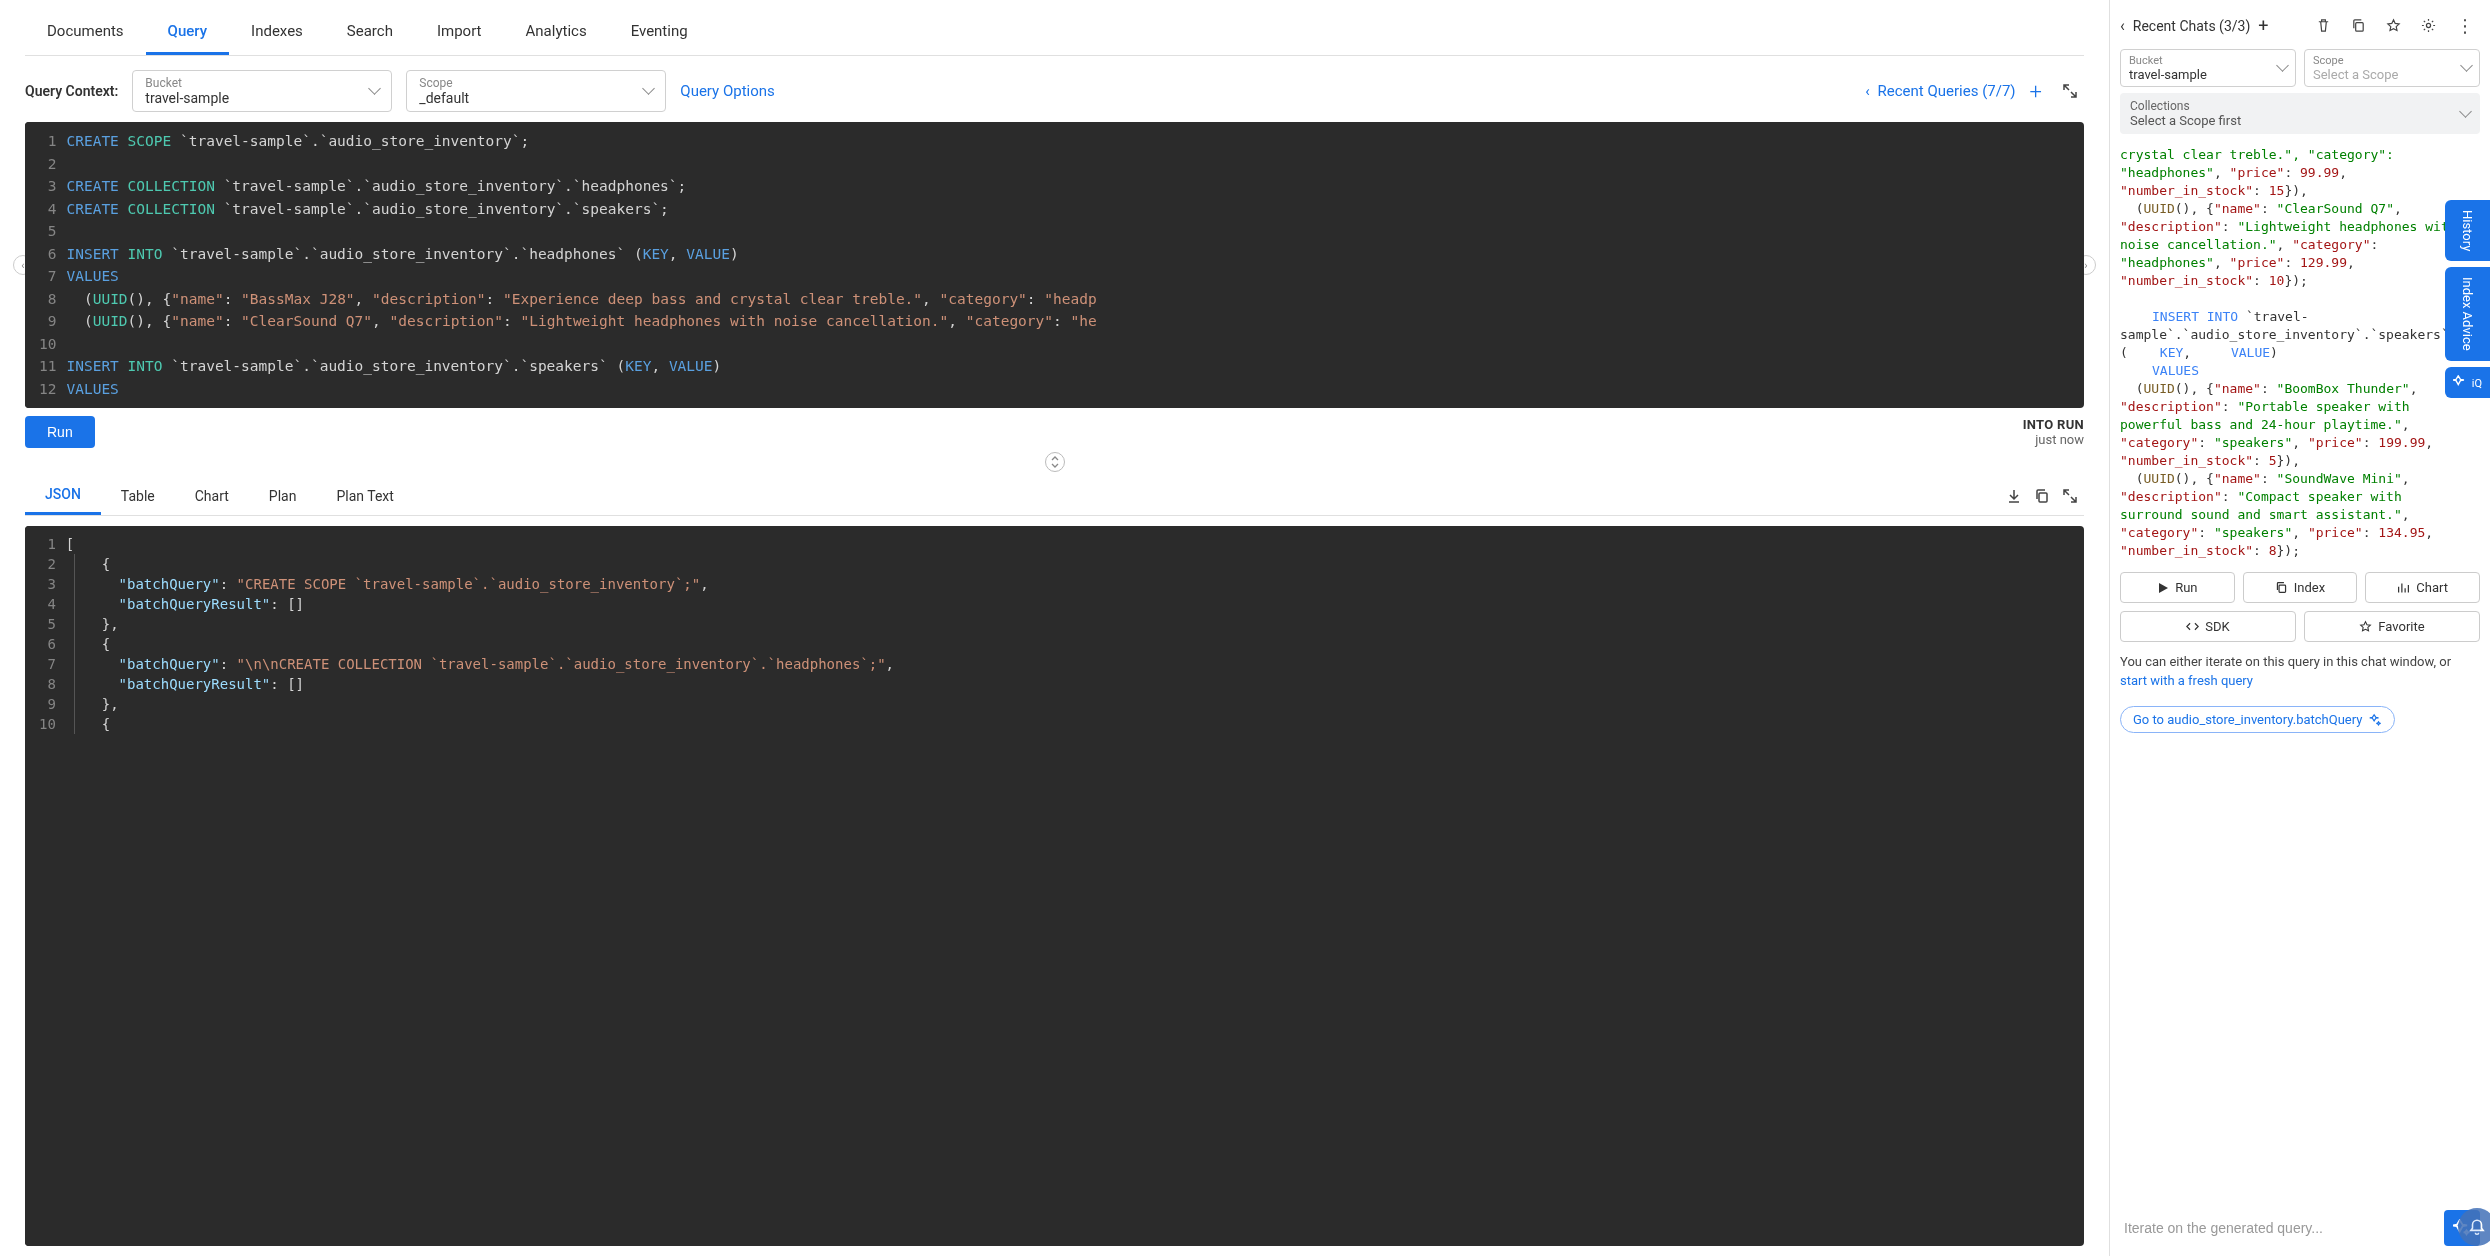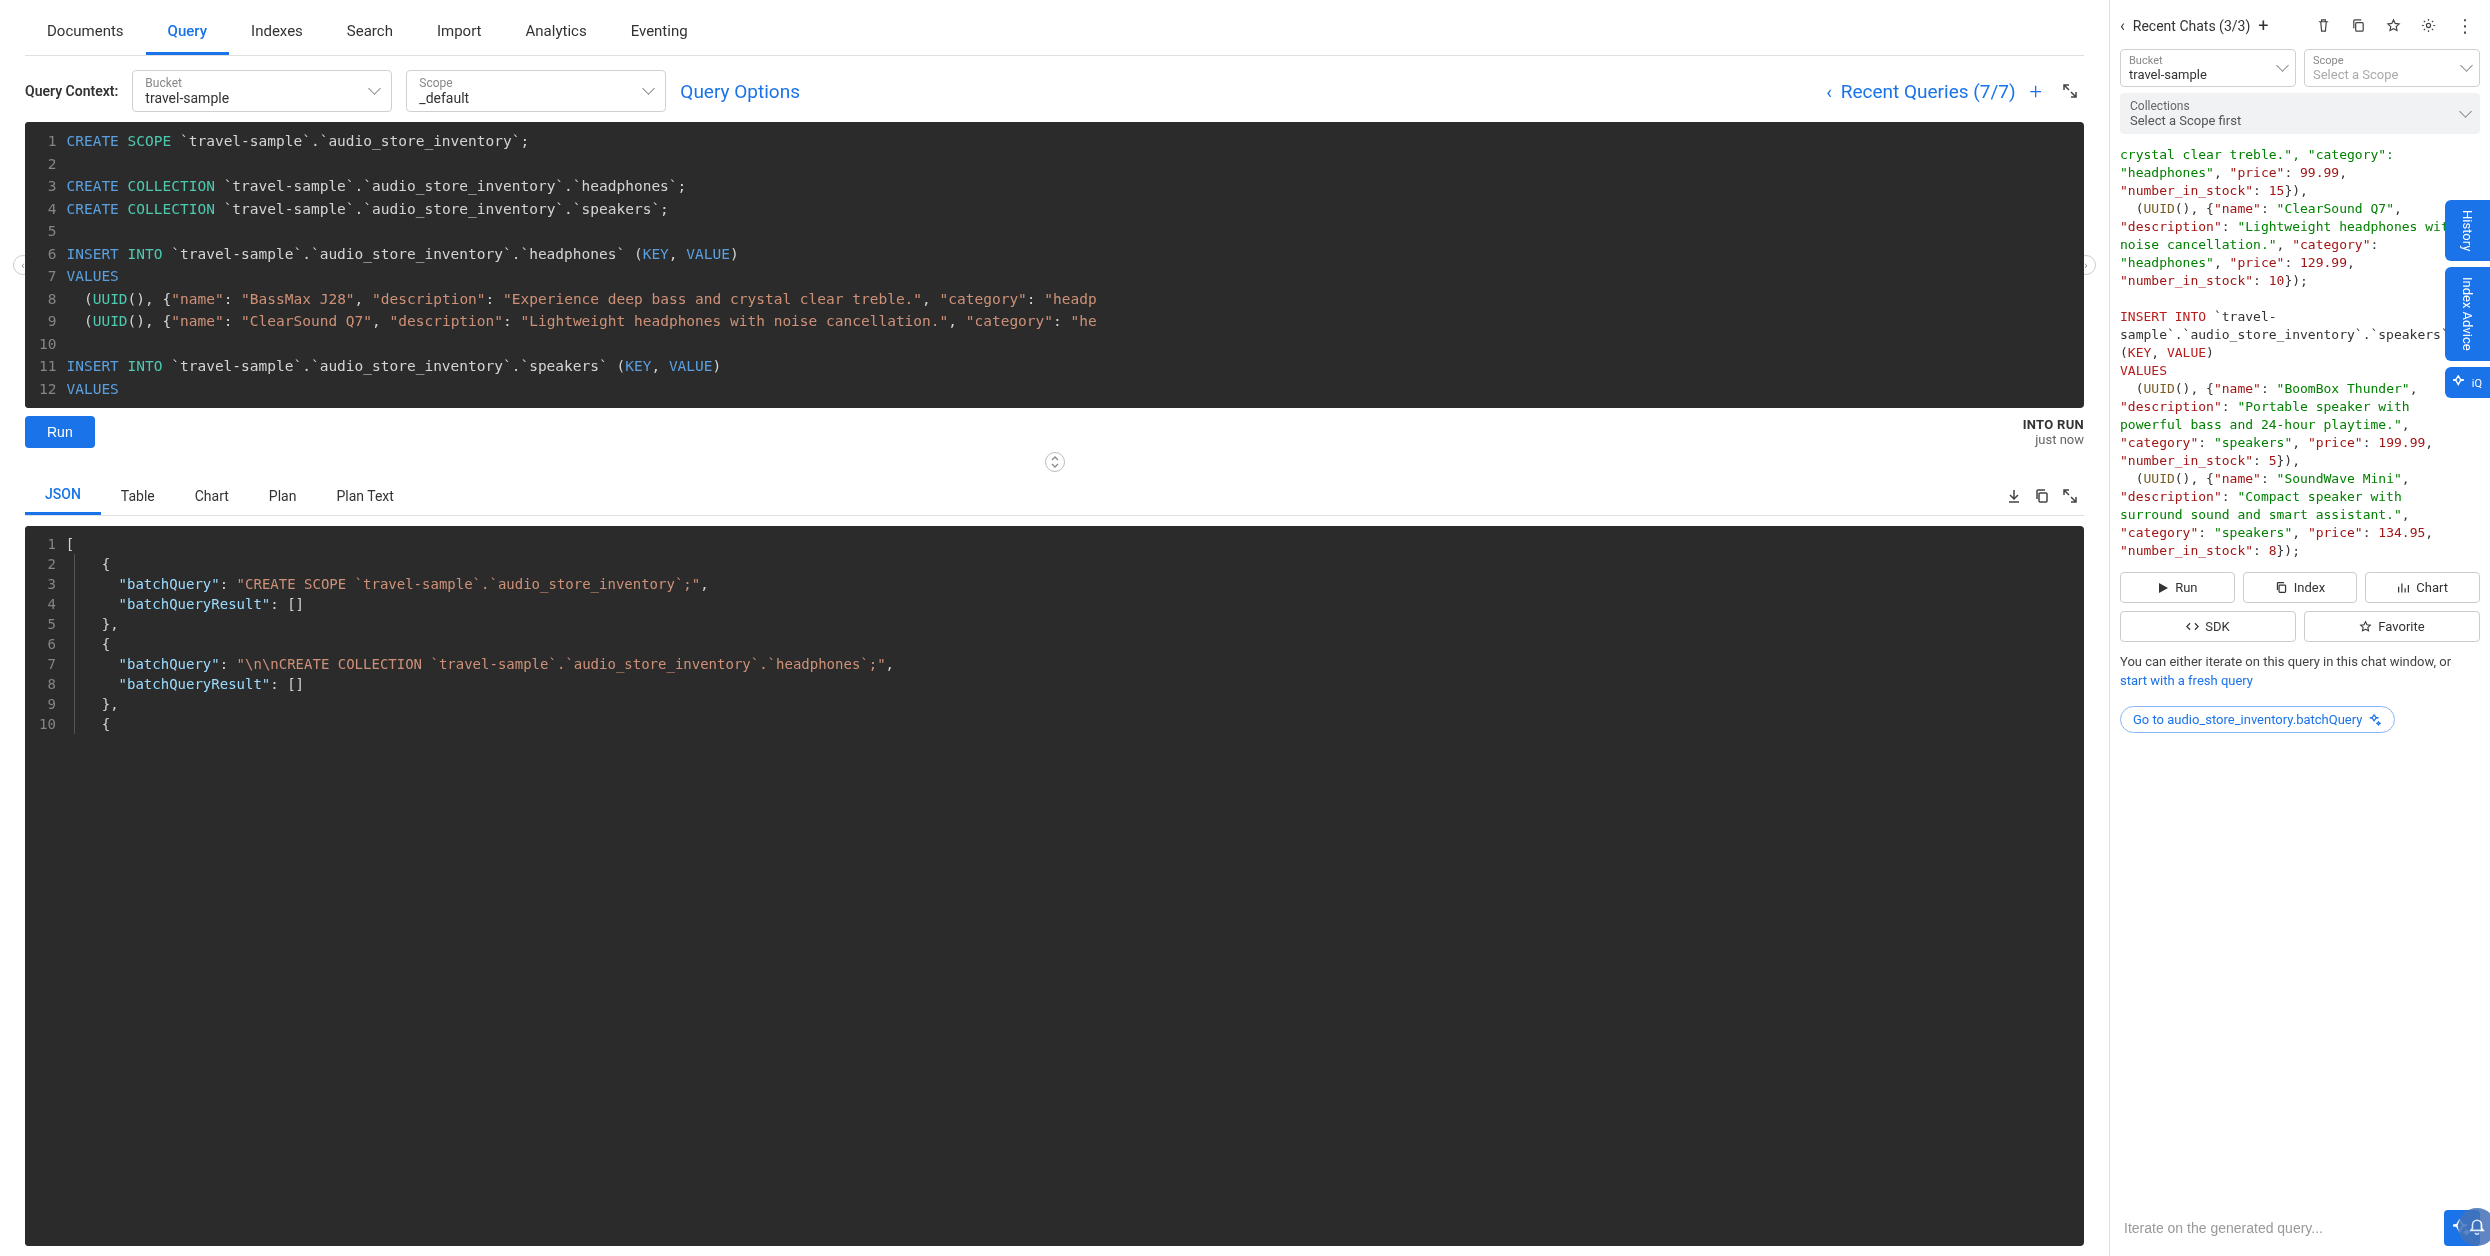--- a/index.html
+++ b/index.html
@@ -7,21 +7,21 @@
 .app { display: flex; height: 100vh; }
 .main { flex: 1; padding: 10px 25px; display: flex; flex-direction: column; border-right: 1px solid #e0e0e0; min-width: 0; }
 .tabs { display: flex; gap: 0; border-bottom: 1px solid #e0e0e0; }
 .tab { padding: 12px 22px; cursor: pointer; color: #333; font-size: 15px; }
 .tab.active { color: #1a73e8; border-bottom: 3px solid #1a73e8; font-weight: 500; }
 .context-row { display: flex; align-items: center; gap: 14px; padding: 14px 0 10px; }
 .context-label { font-weight: 600; color: #333; }
 .select-box { border: 1px solid #d0d0d0; border-radius: 4px; padding: 5px 12px; min-width: 260px; display: flex; justify-content: space-between; align-items: center; cursor: pointer; }
 .select-box .sb-label { font-size: 12px; color: #888; display:block; }
 .select-box .sb-value { font-size: 14px; color: #333; display:block; }
-.link-btn { color: #1a73e8; cursor: pointer; font-size: 19px; }
+.link-btn { color: #1a73e8; cursor: pointer; font-size: 15px; }
 .editor { background: #2b2b2b; border-radius: 4px; flex: 0 0 300px; display: flex; overflow: hidden; font-family: "SF Mono", Menlo, Consolas, monospace; font-size: 14.5px; position: relative; }
 .gutter { background: #2b2b2b; color: #858585; padding: 8px 10px 8px 14px; text-align: right; user-select: none; line-height: 22.5px; }
 .code { padding: 8px 0; color: #d4d4d4; white-space: pre; overflow-x: auto; line-height: 22.5px; flex:1; }
 .kw-blue { color: #5aa0e0; }
 .kw-teal { color: #4ec9b0; }
 .str { color: #ce9178; }
 .run-row { display: flex; justify-content: space-between; align-items: center; padding: 8px 0; }
 .run-btn { background: #1a73e8; color: #fff; border: none; border-radius: 4px; padding: 8px 22px; font-size: 14px; cursor: pointer; }
 .last-run { text-align: right; font-size: 13px; }
 .last-run .lr-label { font-weight: 700; color: #333; letter-spacing: 0.3px; }
@@ -50,21 +50,21 @@
 .sb-select .sb-label { font-size:11px; color:#888; display:block; }
 .sb-select .sb-value { font-size:13px; display:block; }
 .sb-select .sb-placeholder { font-size:13px; color:#aaa; display:block; }
 .sb-coll { background:#f1f2f3; border-radius:4px; padding:6px 10px; display:flex; justify-content:space-between; align-items:center; margin-bottom:8px; cursor:pointer; }
 .sb-coll .sb-label { font-size:12px; color:#666; display:block; }
 .sb-coll .sb-hint { font-size:13px; color:#555; display:block; }
 .chat-code { font-family:"SF Mono", Menlo, Consolas, monospace; font-size:13px; line-height:18px; white-space:pre-wrap; word-break:break-all; background:#fff; padding:4px 0; flex:0 0 auto; overflow:auto; }
 .c-key { color:#a31515; }
 .c-str { color:#008000; }
 .c-num { color:#a31515; }
-.c-kw { color:#b91c1c; }
+.c-kw { color:#3b82f6;margin-left:32px; }
 .c-func { color:#795e26; }
 .sb-btn-row { display:flex; gap:8px; margin-top:8px; flex-wrap:wrap; }
 .pill-btn { flex:1; min-width:95px; border:1px solid #ccc; background:#fff; border-radius:4px; padding:7px 8px; display:flex; align-items:center; justify-content:center; gap:6px; cursor:pointer; font-size:13px; }
 .sb-note { font-size:13px; color:#444; margin-top:10px; line-height:19px; }
 .sb-note a { color:#1a73e8; cursor:pointer; }
 .goto-pill { display:inline-flex; align-items:center; gap:6px; border:1px solid #8ab4f8; color:#1a73e8; border-radius:16px; padding:5px 12px; margin-top:16px; cursor:pointer; font-size:13px; }
 .chat-input-row { margin-top:auto; display:flex; align-items:center; padding-top:12px; gap:8px; }
 .chat-input { flex:1; border:none; outline:none; padding:10px 4px; font-size:14px; color:#333; }
 .chat-input::placeholder { color:#999; }
 .send-btn { width:36px; height:36px; background:#1a73e8; border-radius:4px; display:flex; align-items:center; justify-content:center; cursor:pointer; color:#fff; }

